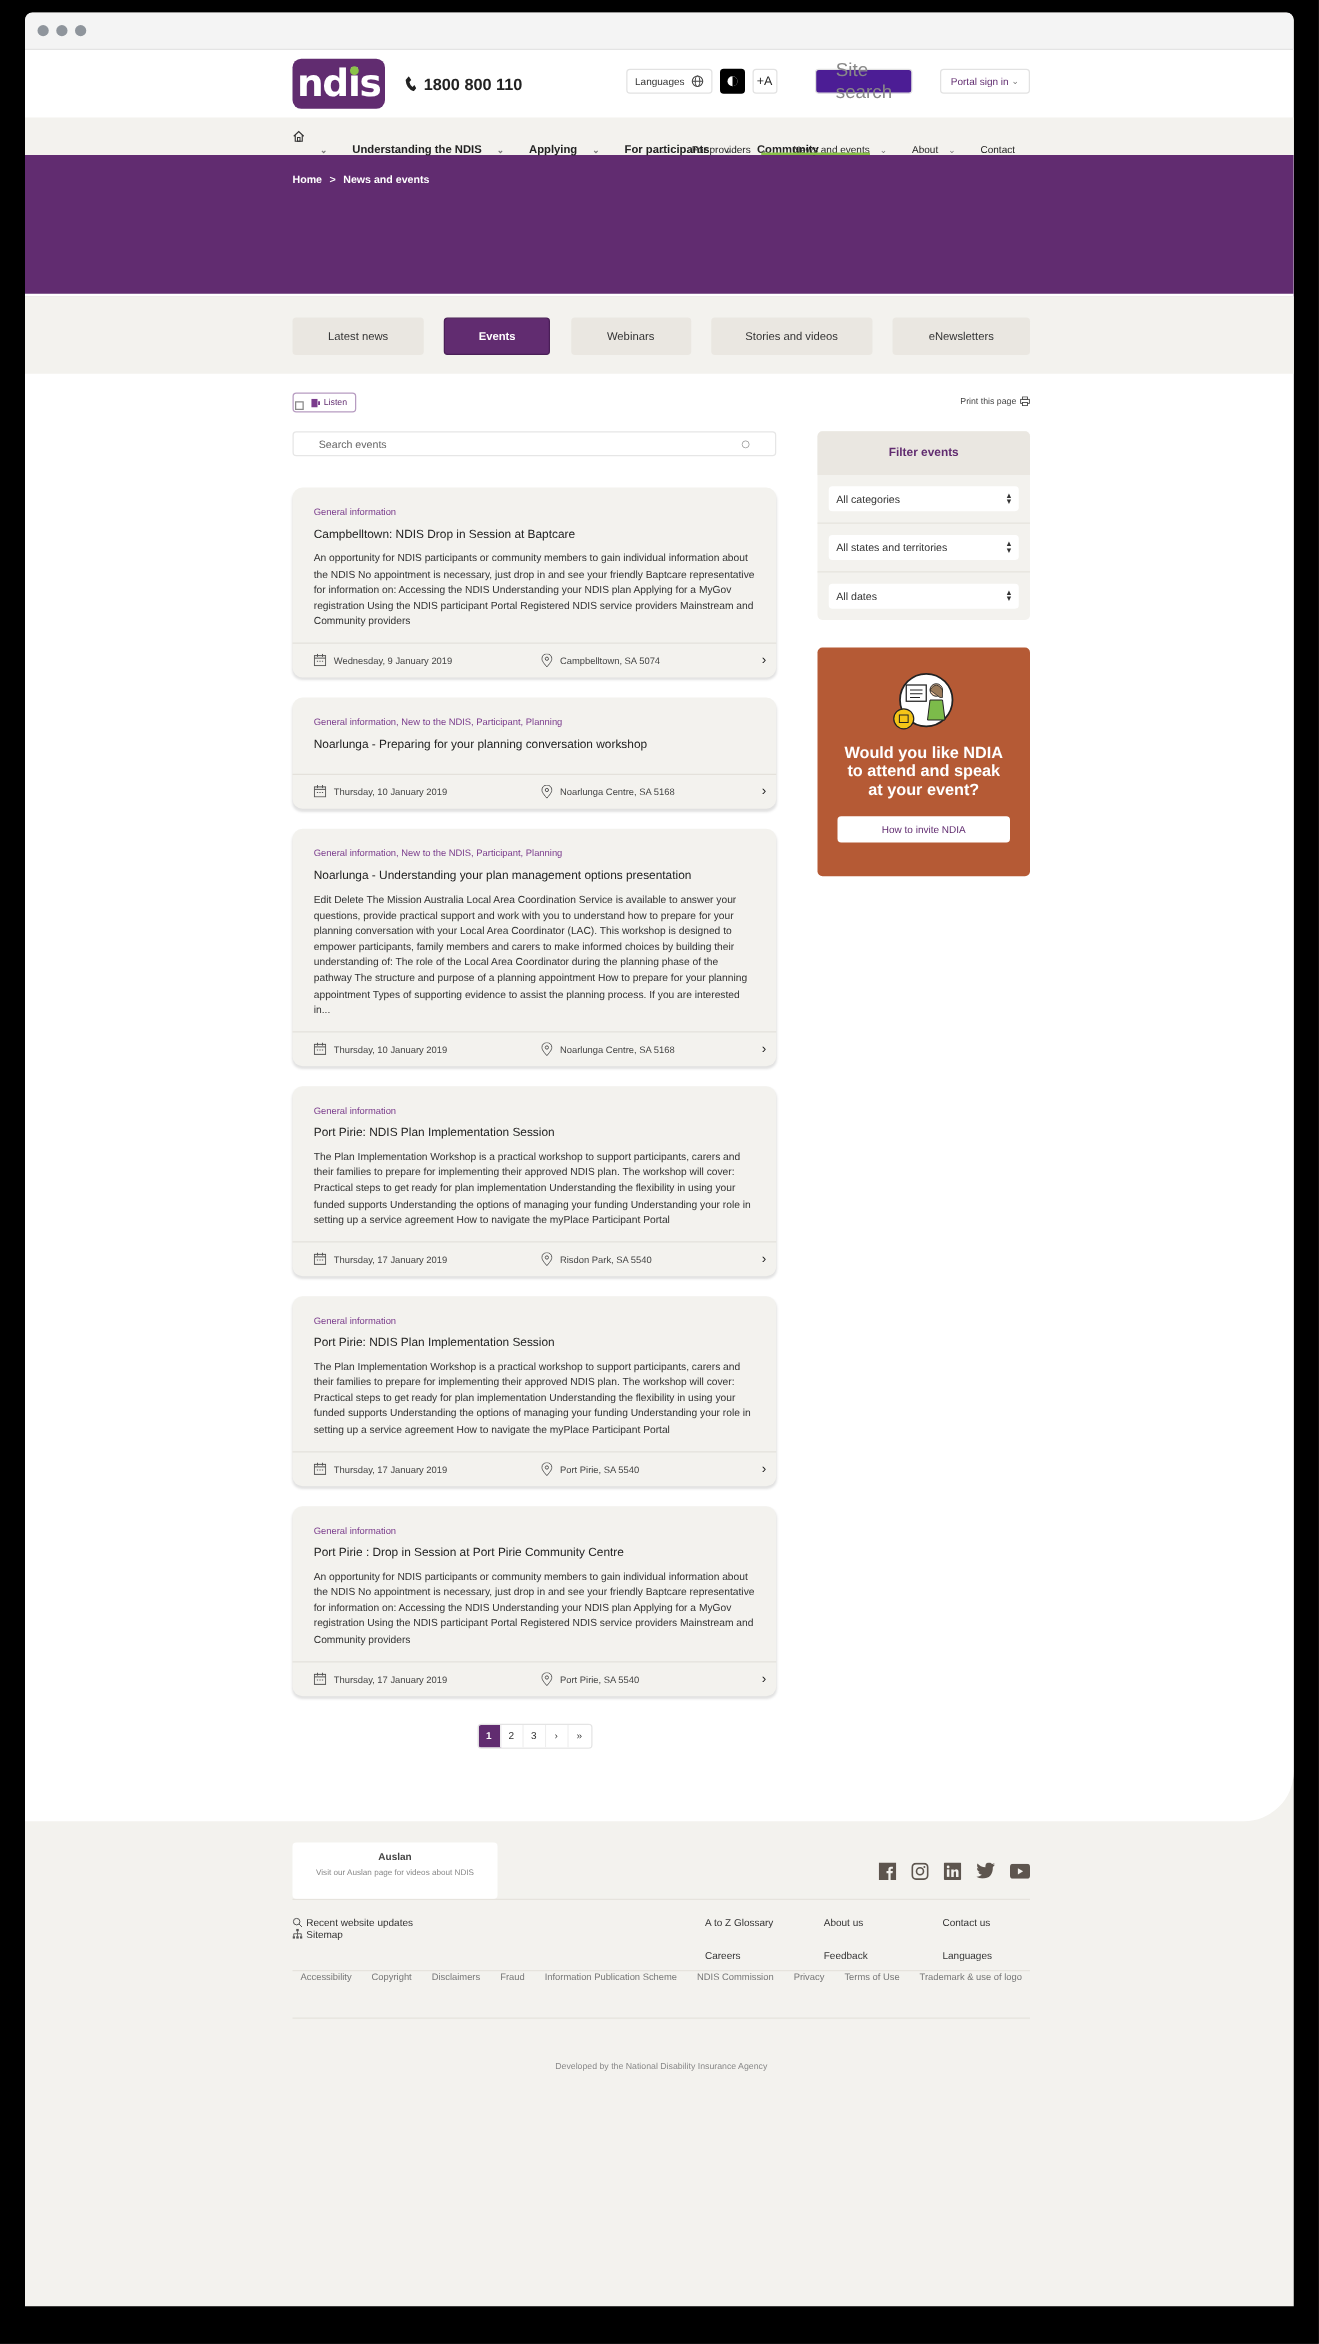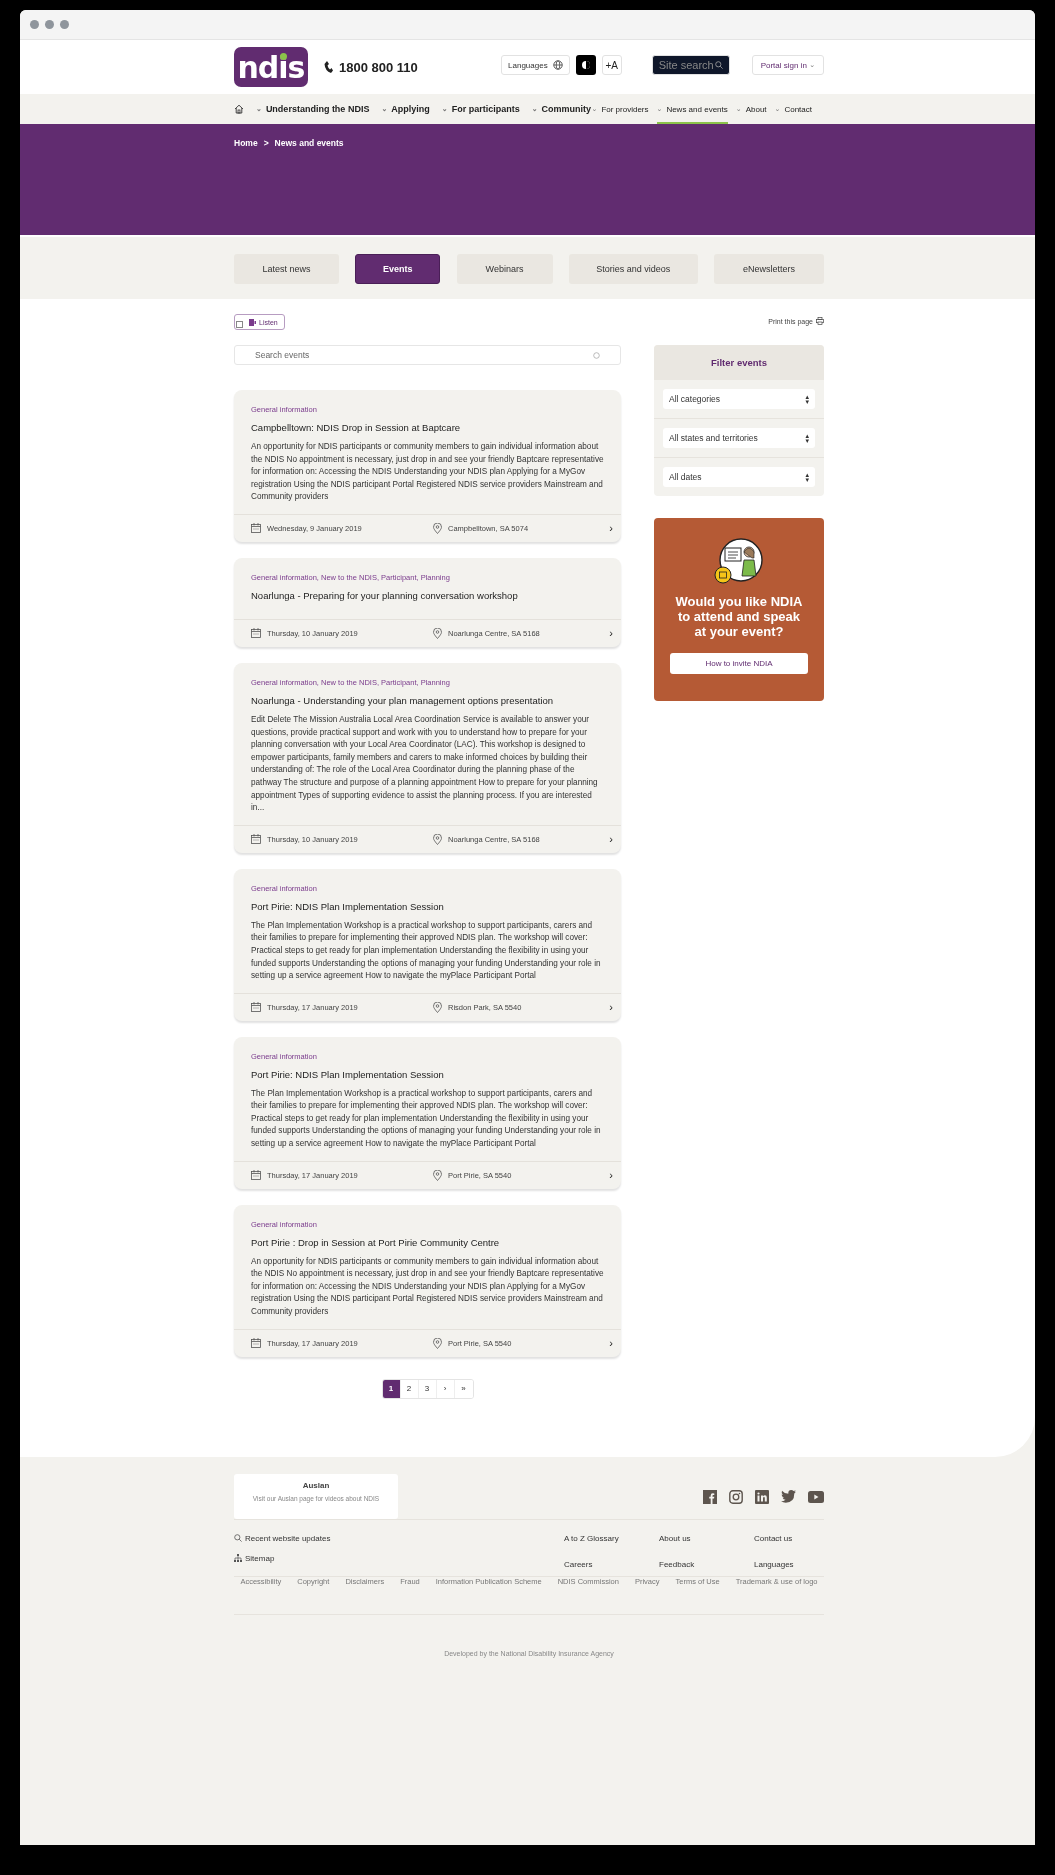--- a/index.html
+++ b/index.html
@@ -12,27 +12,27 @@
 .container{width:590px;margin-left:214px;position:relative}
 .header{height:54px;display:flex;align-items:center;position:relative}
 .logo{width:74px;height:40px;background:#612c70;border-radius:7px;color:#fff;font-weight:bold;font-size:30px;display:flex;align-items:center;justify-content:center;letter-spacing:-1px;position:relative;font-family:"DejaVu Sans",sans-serif}
 .logo .idot{position:absolute;top:6px;left:46px;width:7px;height:7px;border-radius:50%;background:#8bc34a}
 .phone{display:flex;align-items:center;margin-left:16px;font-weight:bold;font-size:13px;color:#222}
 .phone svg{margin-right:6px}
 .hdr-tools{position:absolute;right:0;top:15px;display:flex;align-items:center;gap:6px}
 .lang-btn{height:20px;border:1px solid #e2e2e2;border-radius:3px;font-size:8px;padding:0 6px;display:flex;align-items:center;gap:5px;background:#fff;color:#333}
 .contrast-btn{width:20px;height:20px;background:#000;border-radius:3px;display:flex;align-items:center;justify-content:center}
 .textsize-btn{width:20px;height:20px;border:1px solid #e2e2e2;border-radius:3px;font-size:10px;display:flex;align-items:center;justify-content:center;background:#fff;color:#222}
-.site-search{width:78px;height:20px;border:1px solid #e2e2e2;border-radius:3px;margin-left:24px;font-size:11px;color:#888;display:flex;align-items:center;justify-content:space-between;padding:0 6px;background:#0f172a}
+.site-search{width:78px;height:20px;border:1px solid #e2e2e2;border-radius:3px;margin-left:24px;font-size:15px;color:#888;display:flex;align-items:center;justify-content:space-between;padding:0 16px;background:#4c1d95}
 .portal-btn{height:20px;border:1px solid #e2e2e2;border-radius:3px;margin-left:16px;font-size:8px;color:#612c70;padding:0 8px;display:flex;align-items:center;background:#fff}
 .navbar{background:#f3f2ee;height:30px}
 .nav{height:30px;display:flex;align-items:center;font-size:9px;position:relative}
 .nav .left{display:flex;align-items:center;gap:12px}
 .nav .right{position:absolute;right:12px;top:0;height:30px;display:flex;align-items:center;gap:8px}
-.nav-item{display:flex;align-items:center;gap:4px;color:#222;height:30px;position:relative}
+.nav-item{display:flex;align-items:flex-end;gap:20px;color:#222;height:30px;position:relative}
 .nav .left .nav-item{font-weight:bold}
 .nav .right .nav-item{font-size:8px}
 .chev{font-size:7px;color:#777}
 .nav-item.active::after{content:"";position:absolute;left:0;right:0;bottom:0;height:2px;background:#8bc34a}
 .hero{background:#612c70;height:113px;border-bottom:2px solid #fff}
 .breadcrumb{padding-top:14px;font-size:8.5px;color:#fff;font-weight:bold;display:flex;gap:6px}
 .page-title{color:#fff;font-size:21px;font-weight:bold;margin-top:16px}
 .tabs-band{background:#f3f2ee;height:62px}
 .tabs{display:flex;padding-top:17px;justify-content:space-between}
 .tab{height:30px;border-radius:3px;background:#eae7e1;font-size:9px;color:#333;display:flex;align-items:center;justify-content:center}
@@ -68,21 +68,21 @@
 .invite{background:#b55a35;border-radius:4px;margin-top:22px;height:183px;display:flex;flex-direction:column;align-items:center;padding-top:20px}
 .invite-title{color:#fff;font-size:13px;font-weight:bold;text-align:center;line-height:15px;margin-top:8px;width:130px}
 .invite-btn{margin-top:14px;width:138px;height:21px;background:#fff;border-radius:3px;font-size:8px;color:#612c70;display:flex;align-items:center;justify-content:center}
 .footer{padding-top:18px}
 .footer-top{display:flex;justify-content:space-between;align-items:center;height:45px;border-bottom:1px solid #e6e3dd;padding-bottom:0}
 .auslan{width:164px;height:45px;background:#fff;border-radius:3px;text-align:center;padding-top:7px}
 .auslan-title{font-size:8px;color:#444;font-weight:bold}
 .auslan-desc{font-size:6.5px;color:#888;margin-top:4px;line-height:9px}
 .social{display:flex;gap:12px;align-items:center}
 .foot-links{display:flex;justify-content:space-between;padding-top:14px;height:57px;border-bottom:1px solid #e6e3dd;font-size:8px;color:#333}
-.foot-links .leftlinks{display:flex;flex-direction:column;gap:11px}
+.foot-links .leftlinks{display:flex;flex-direction:column;}
 .foot-links .leftlinks div{display:flex;align-items:center;gap:3px}
 .foot-links .grid{display:grid;grid-template-columns:95px 95px 70px;row-gap:11px}
 .legal{display:flex;justify-content:center;gap:16px;font-size:7.5px;color:#777;height:38px;align-items:flex-start;border-bottom:1px solid #e6e3dd}
 .developed{text-align:center;font-size:7px;color:#888;margin-top:35px}
 </style>
 </head>
 <body>
 
 <div class="window">
   <div class="titlebar">

